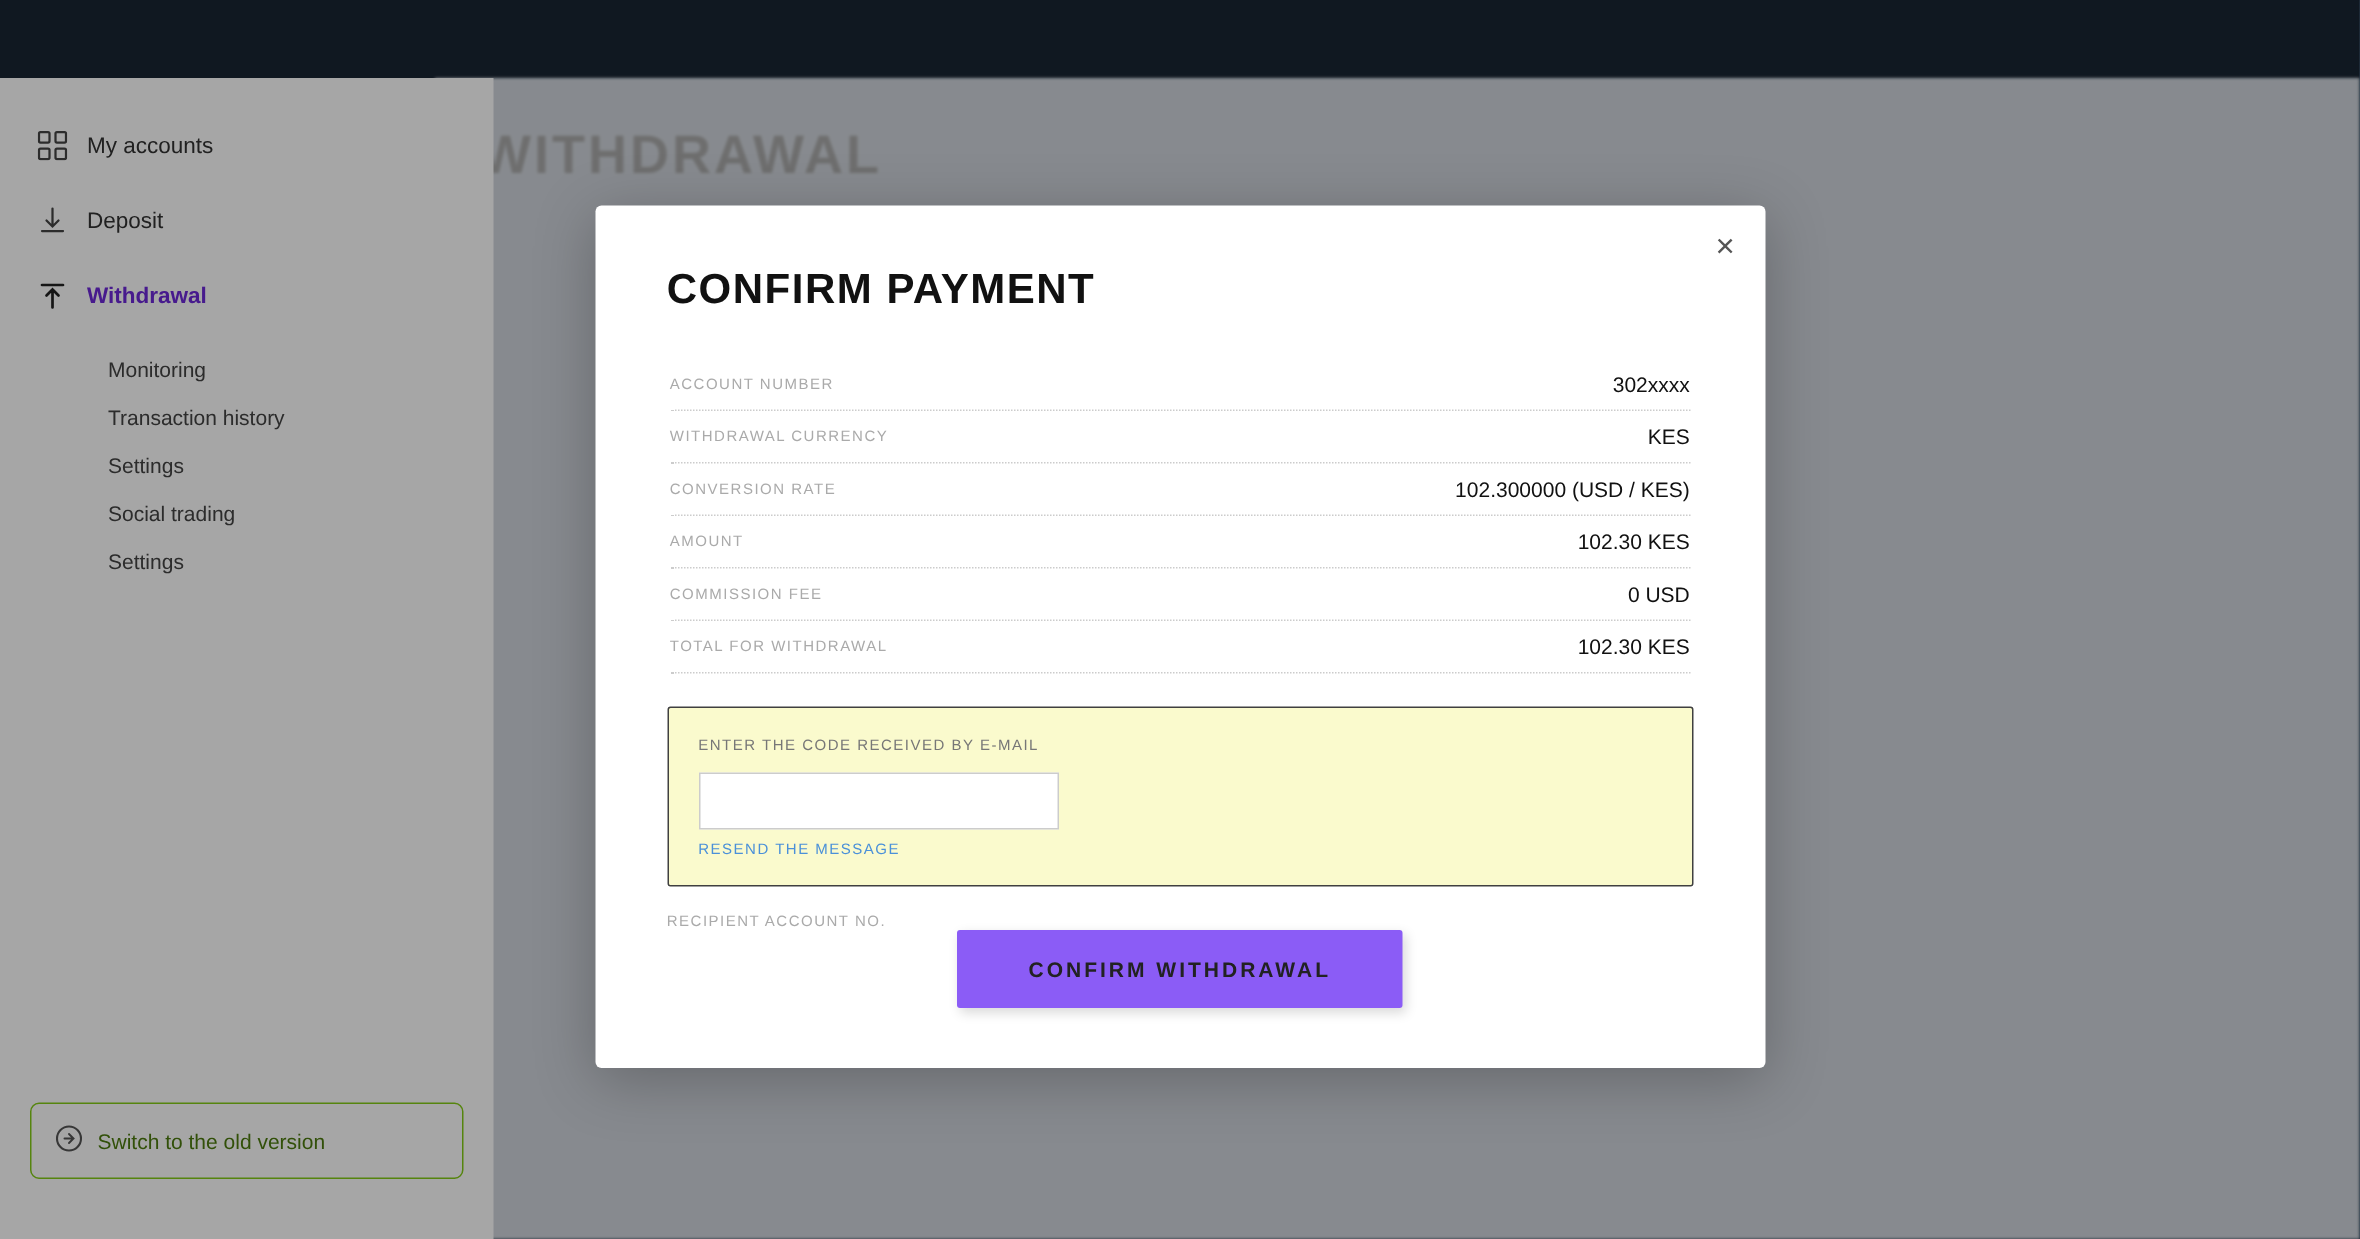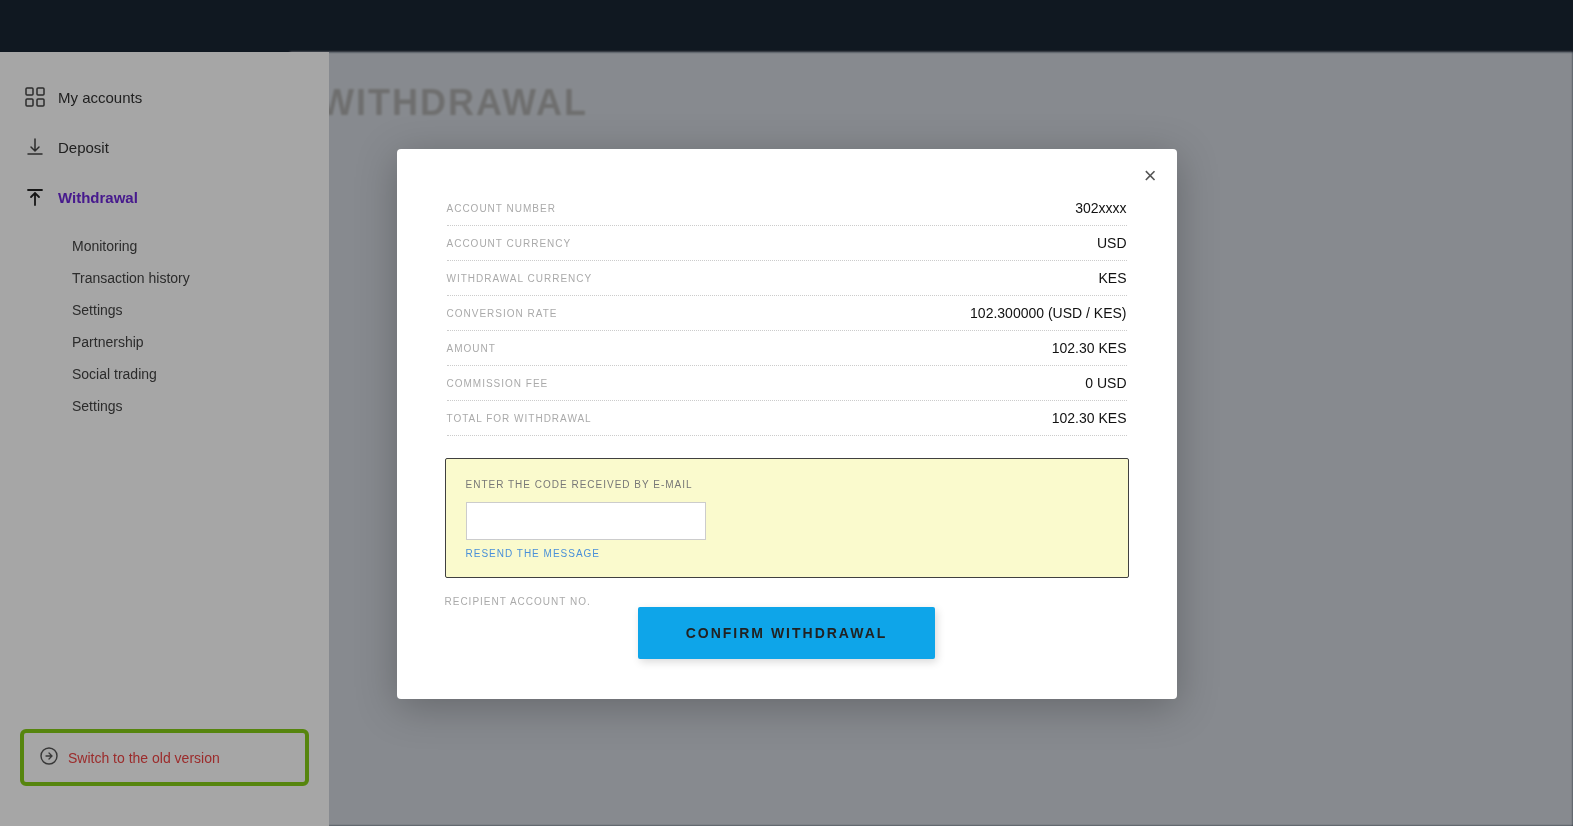--- a/index.html
+++ b/index.html
@@ -64,29 +64,29 @@
     }
     .sidebar-sub-item {
       padding: 8px 12px;
       font-size: 14px;
       color: #444;
       cursor: pointer;
     }
 
     .switch-old {
       margin: auto 20px 20px 20px;
-      border: 4px solid #84cc16;
+      border: 1px solid #84cc16;
       border-radius: 6px;
       padding: 14px 16px;
       display: flex;
       align-items: center;
       gap: 10px;
       cursor: pointer;
       font-size: 14px;
-      color: #ef4444;
+      color: #4d7c0f;
     }
 
     
     .main-content {
       position: absolute;
       top: 52px;
       left: 290px;
       width: calc(1573px - 290px);
       height: calc(826px - 52px);
       background: #d0d5dc;
@@ -218,21 +218,21 @@
       font-size: 10px;
       color: #aaa;
       letter-spacing: 1px;
       text-transform: uppercase;
     }
 
     
     .confirm-btn {
       display: block;
       margin: 0 auto;
-      background: #0ea5e9;
+      background: #8b5cf6;
       color: #222;
       font-size: 14px;
       font-weight: bold;
       letter-spacing: 2px;
       text-transform: uppercase;
       border: none;
       padding: 18px 48px;
       cursor: pointer;
       border-radius: 2px;
       box-shadow: 2px 3px 8px rgba(0,0,0,0.15);
@@ -273,21 +273,20 @@
         <path d="M3 3h14" stroke="#222" stroke-width="1.8" stroke-linecap="round"></path>
       </svg>
     </span>
     <span>Withdrawal</span>
   </div>
 
   <div class="sidebar-sub">
     <div class="sidebar-sub-item">Monitoring</div>
     <div class="sidebar-sub-item">Transaction history</div>
     <div class="sidebar-sub-item">Settings</div>
-    <div class="sidebar-sub-item">Partnership</div>
     <div class="sidebar-sub-item">Social trading</div>
     <div class="sidebar-sub-item">Settings</div>
   </div>
 
   <div class="switch-old">
     <span class="icon">
       <svg width="18" height="18" viewBox="0 0 18 18" fill="none">
         <circle cx="9" cy="9" r="8" stroke="#555" stroke-width="1.4"></circle>
         <path d="M6 9h6M9 6l3 3-3 3" stroke="#555" stroke-width="1.3" stroke-linecap="round"></path>
       </svg>
@@ -298,30 +297,27 @@
 
 <div class="main-content">
   <div class="main-title">WITHDRAWAL</div>
 </div>
 
 <div class="overlay"></div>
 
 <div class="modal">
   <button class="modal-close">×</button>
 
+  <div class="modal-title">CONFIRM PAYMENT</div>
 
   <table class="payment-details">
     <tbody id="detail-rows">
         <tr class="detail-row">
           <td class="detail-label">ACCOUNT NUMBER</td>
           <td class="detail-value">302xxxx</td>
-        </tr>
-        <tr class="detail-row">
-          <td class="detail-label">ACCOUNT CURRENCY</td>
-          <td class="detail-value">USD</td>
         </tr>
         <tr class="detail-row">
           <td class="detail-label">WITHDRAWAL CURRENCY</td>
           <td class="detail-value">KES</td>
         </tr>
         <tr class="detail-row">
           <td class="detail-label">CONVERSION RATE</td>
           <td class="detail-value">102.300000 (USD / KES)</td>
         </tr>
         <tr class="detail-row">

